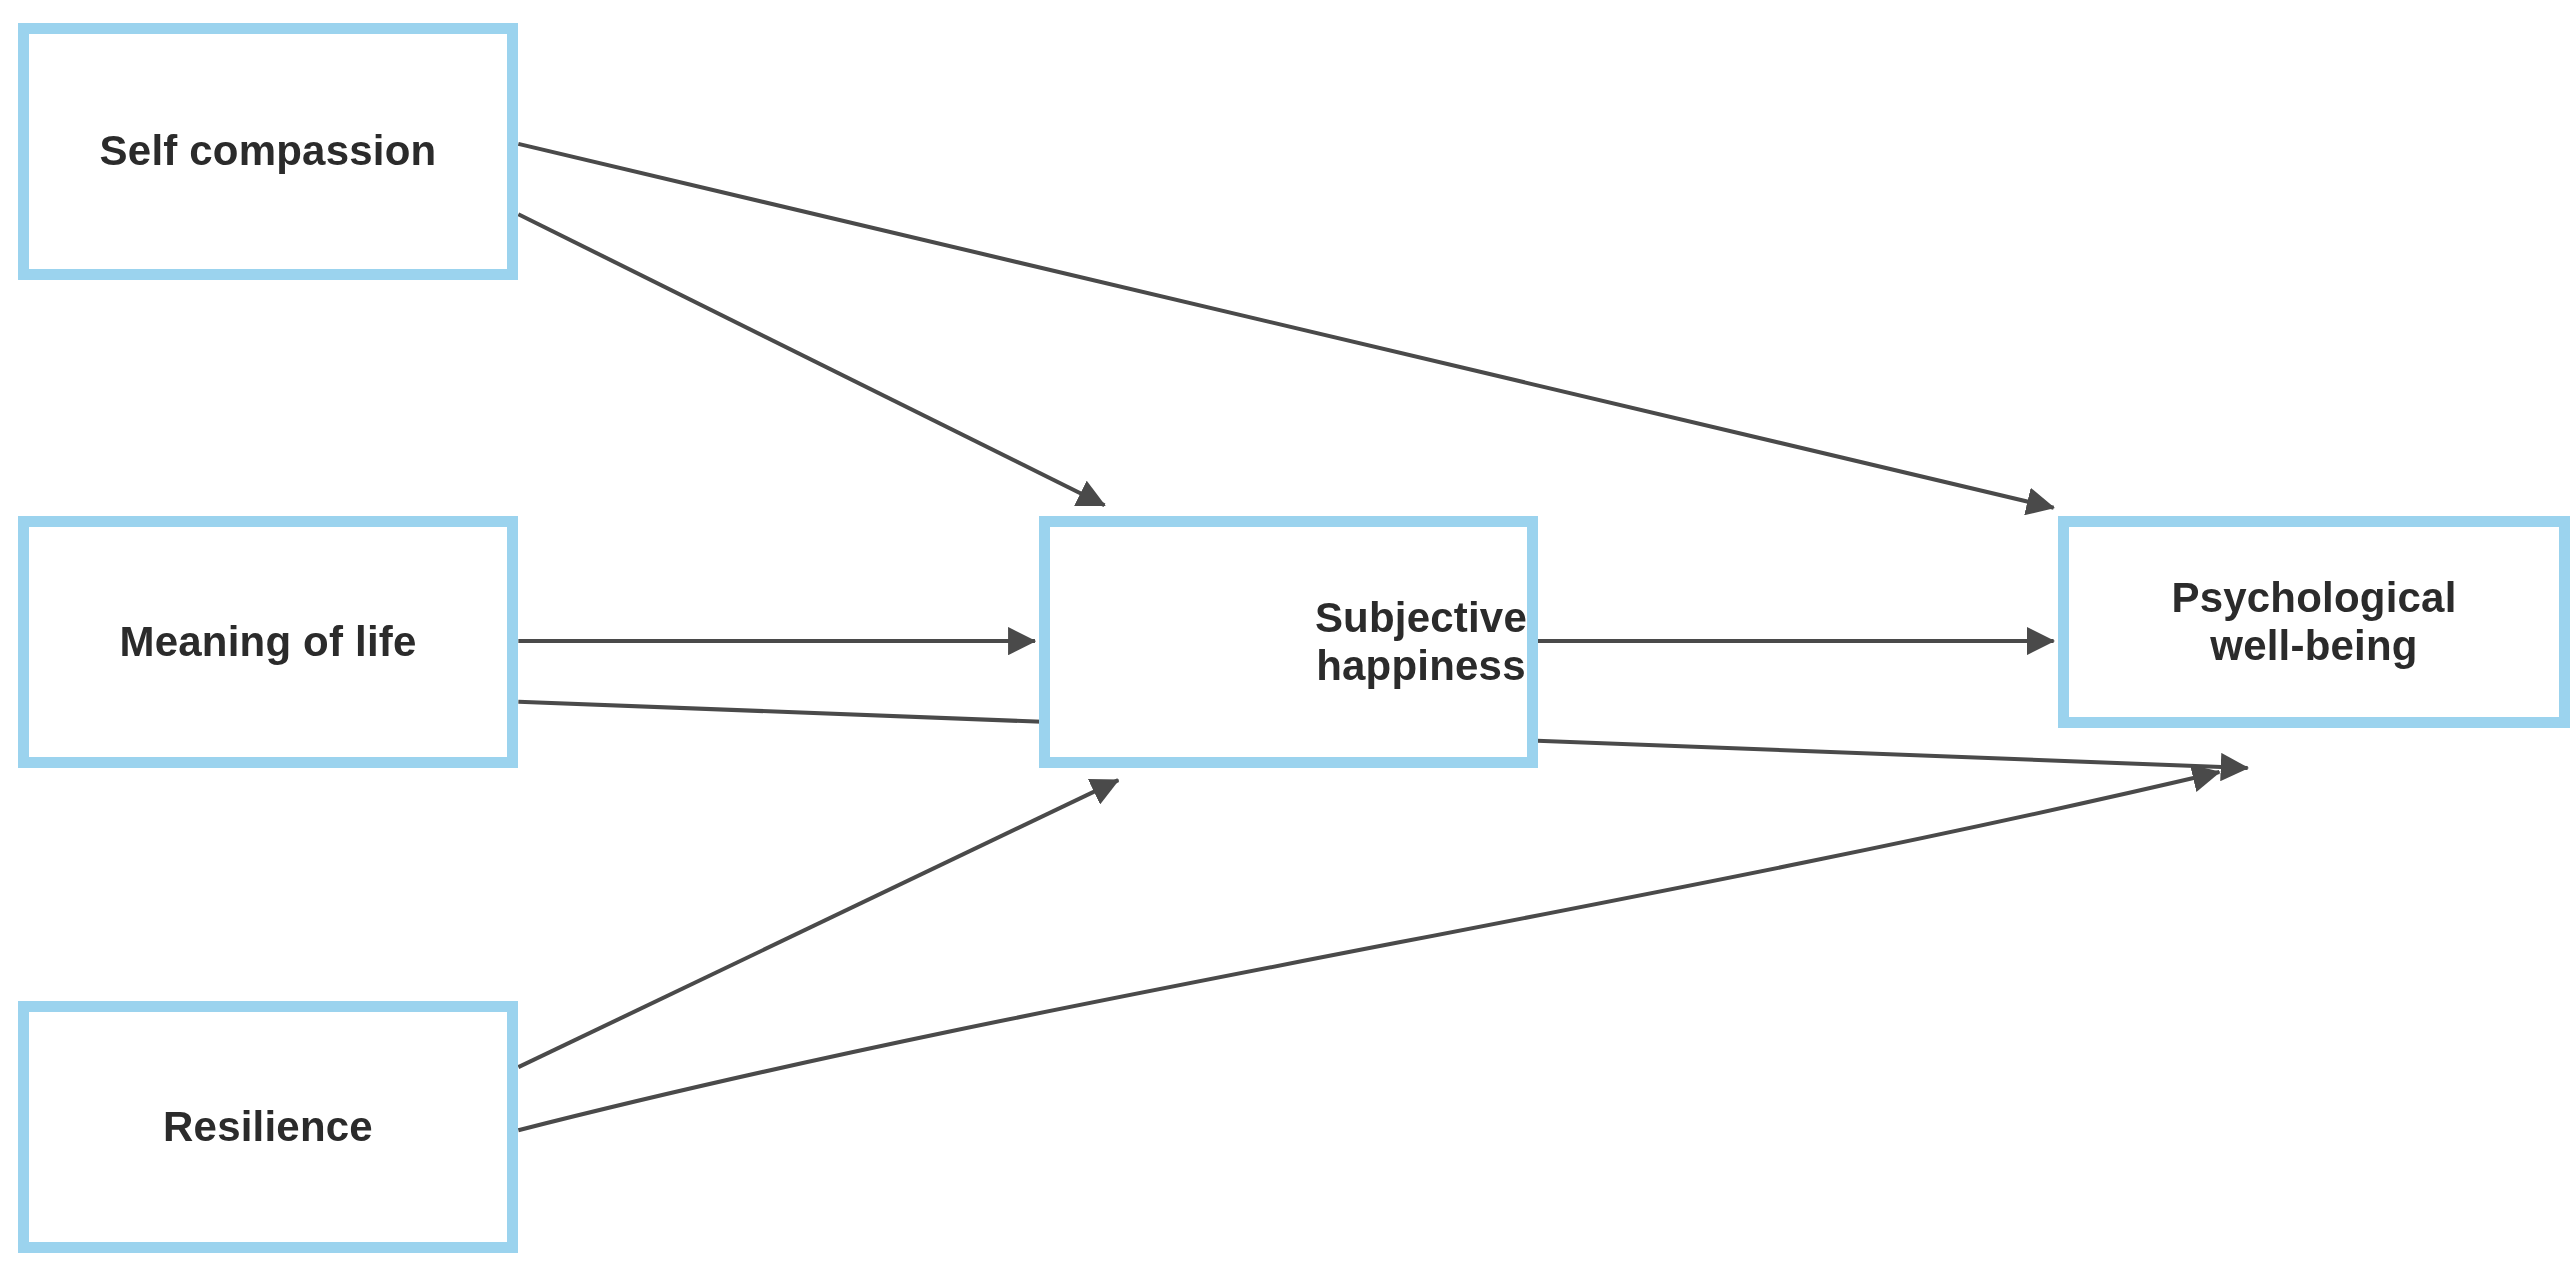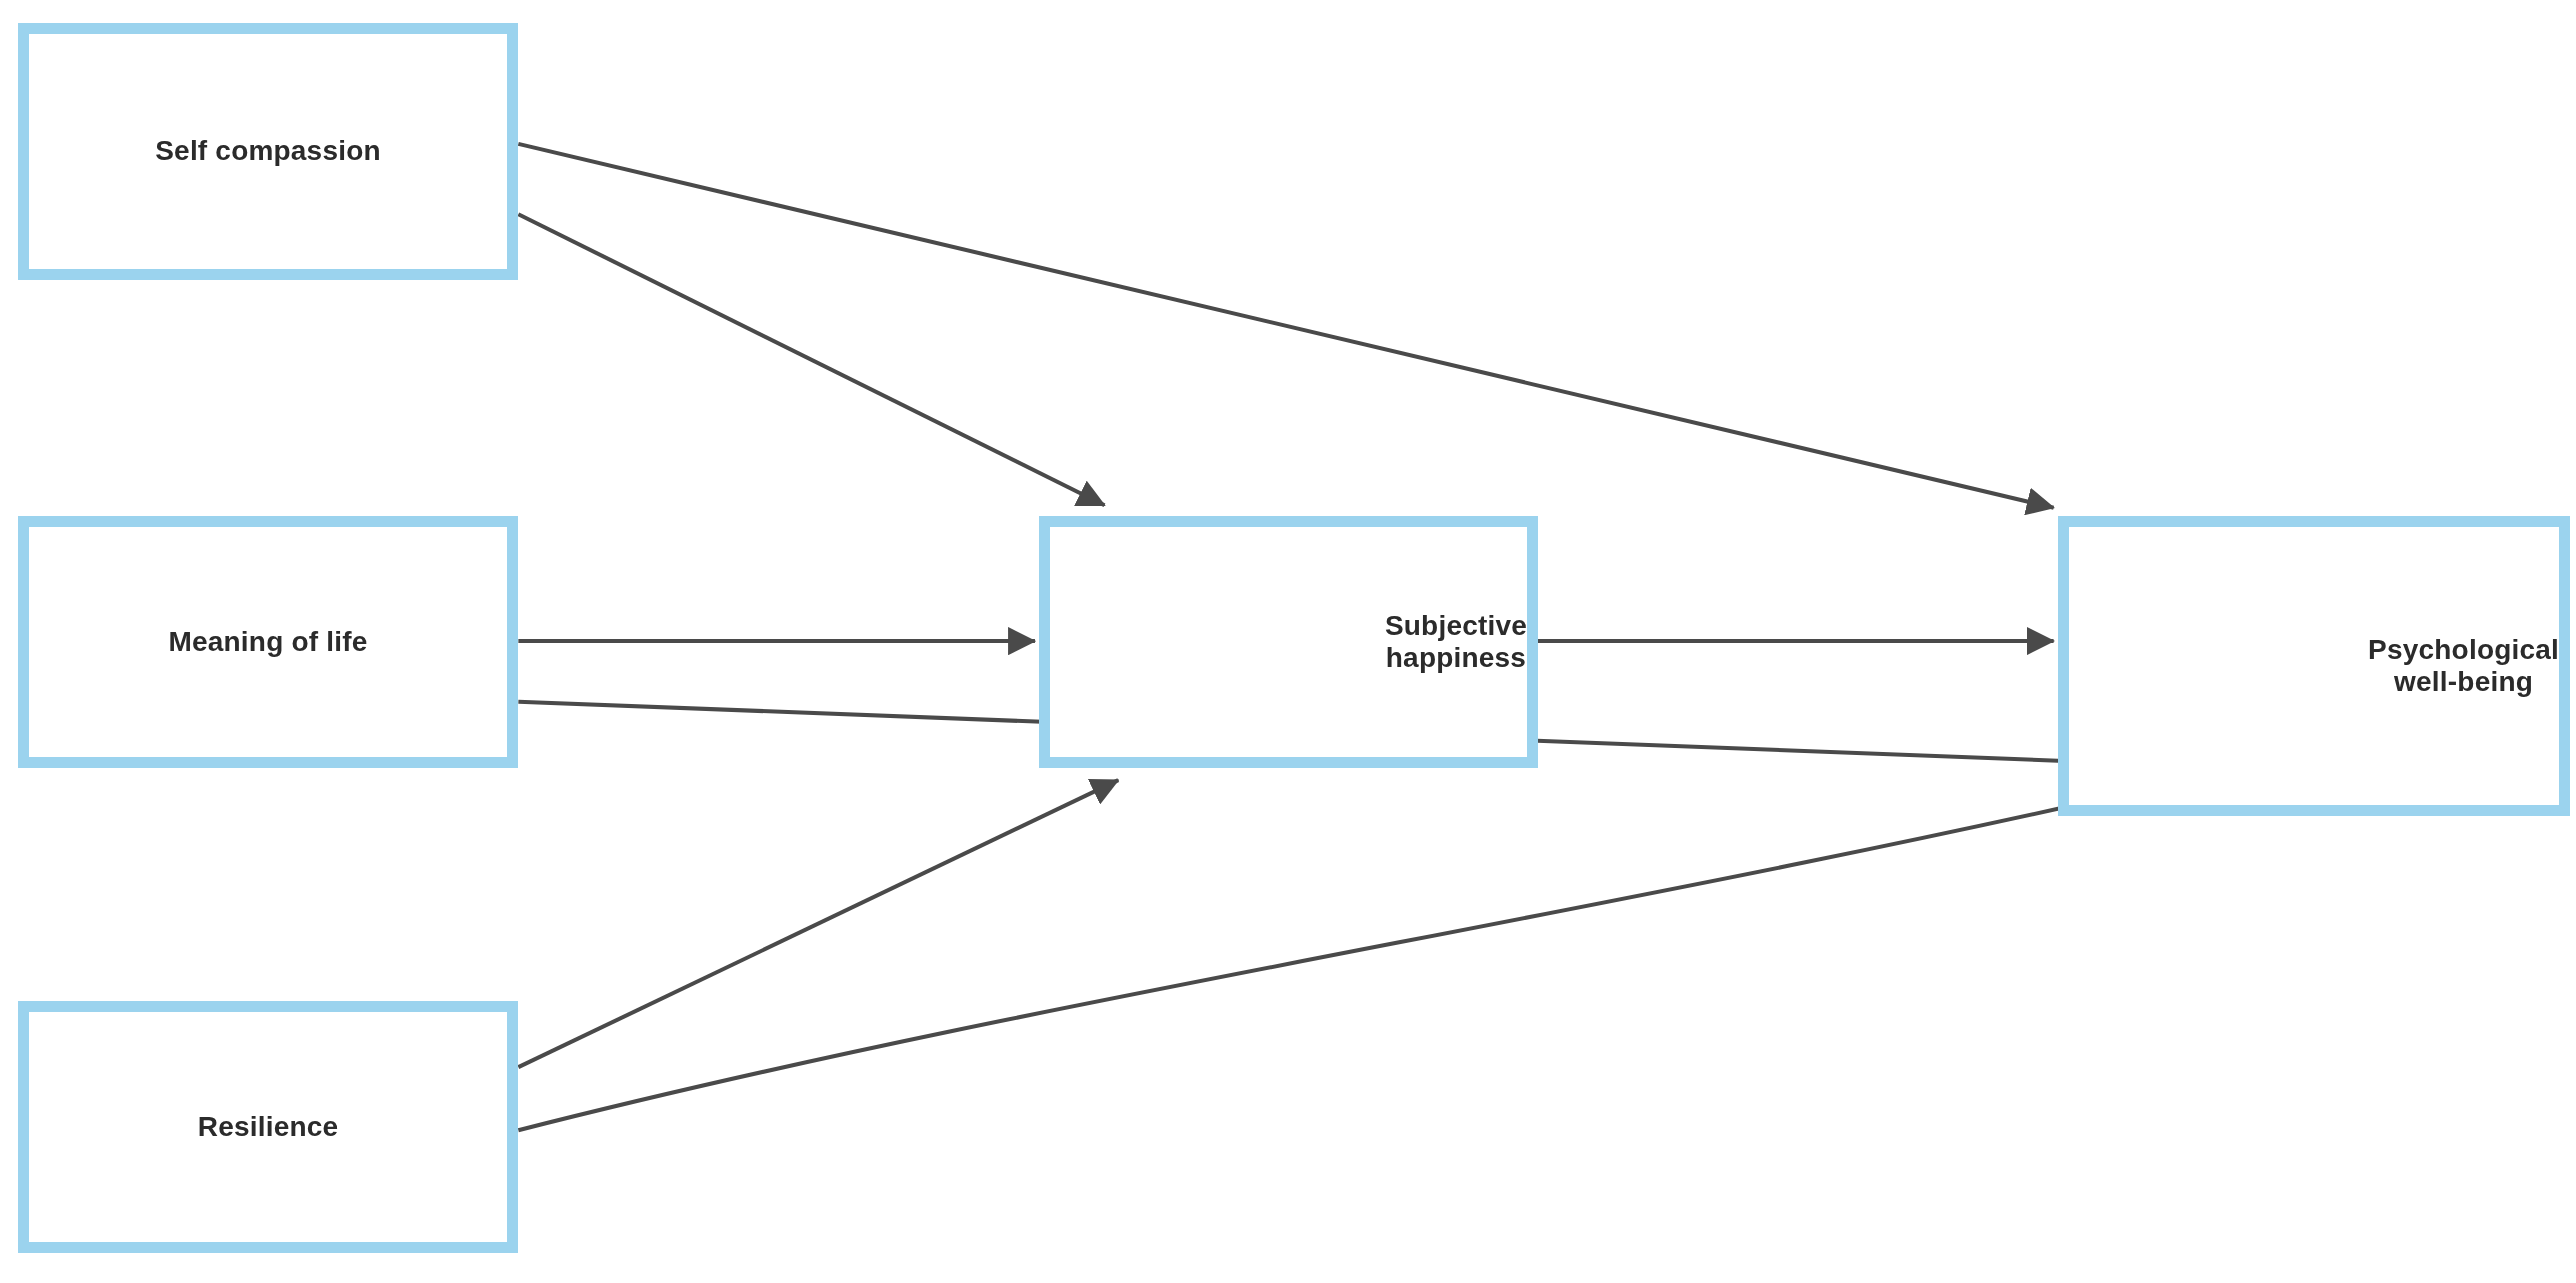--- a/index.html
+++ b/index.html
@@ -29,21 +29,21 @@
     box-sizing: border-box;
     background: #ffffff;
     display: flex;
     align-items: center;
     justify-content: center;
     text-align: center;
   }
   .node-label {
     color: #2b2b2b;
     font-weight: bold;
-    font-size: 28px;
+    font-size: 42px;
     line-height: 1.14;
     letter-spacing: 0.2px;
     white-space: pre-line;
   }
 </style>
 </head>
 <body>
 
 <div id="diagram-root">
 
@@ -79,19 +79,19 @@
 
   <div class="node-box" style="left:18px; top:516px; width:500px; height:252px; border:11.3px solid #9BD3EE;">
     <span class="node-label">Meaning of life</span>
   </div>
 
   <div class="node-box" style="left:1039px; top:516px; width:499px; height:252px; border:11.3px solid #9BD3EE;justify-content:flex-end;">
     <span class="node-label">Subjective
 happiness</span>
   </div>
 
-  <div class="node-box" style="left:2058px; top:516px; width:512px; height:300px; border:11.3px solid #9BD3EE;justify-content:flex-end;">
+  <div class="node-box" style="left:2058px; top:516px; width:512px; height:212px; border:11.3px solid #9BD3EE;">
     <span class="node-label">Psychological
 well-being</span>
   </div>
 
 </div>
 
 
 </body></html>

